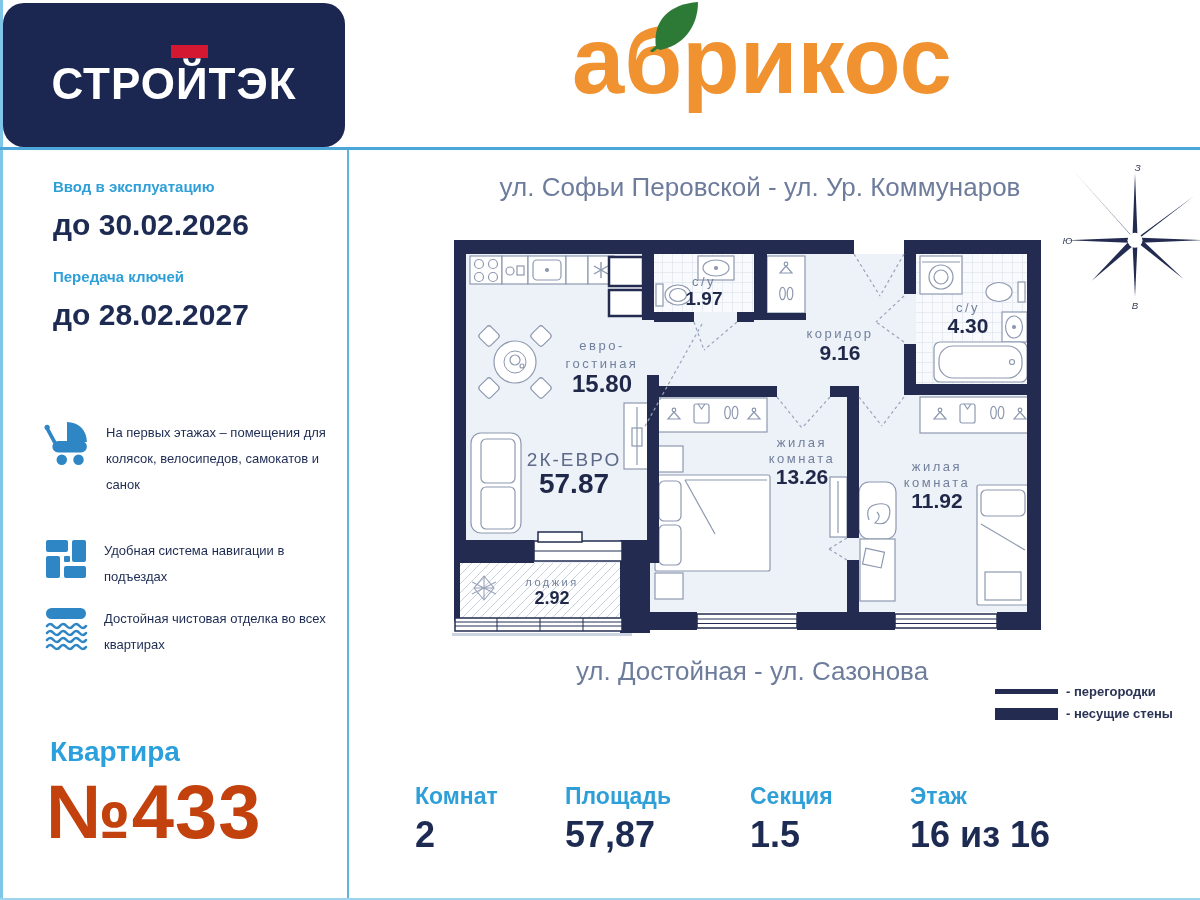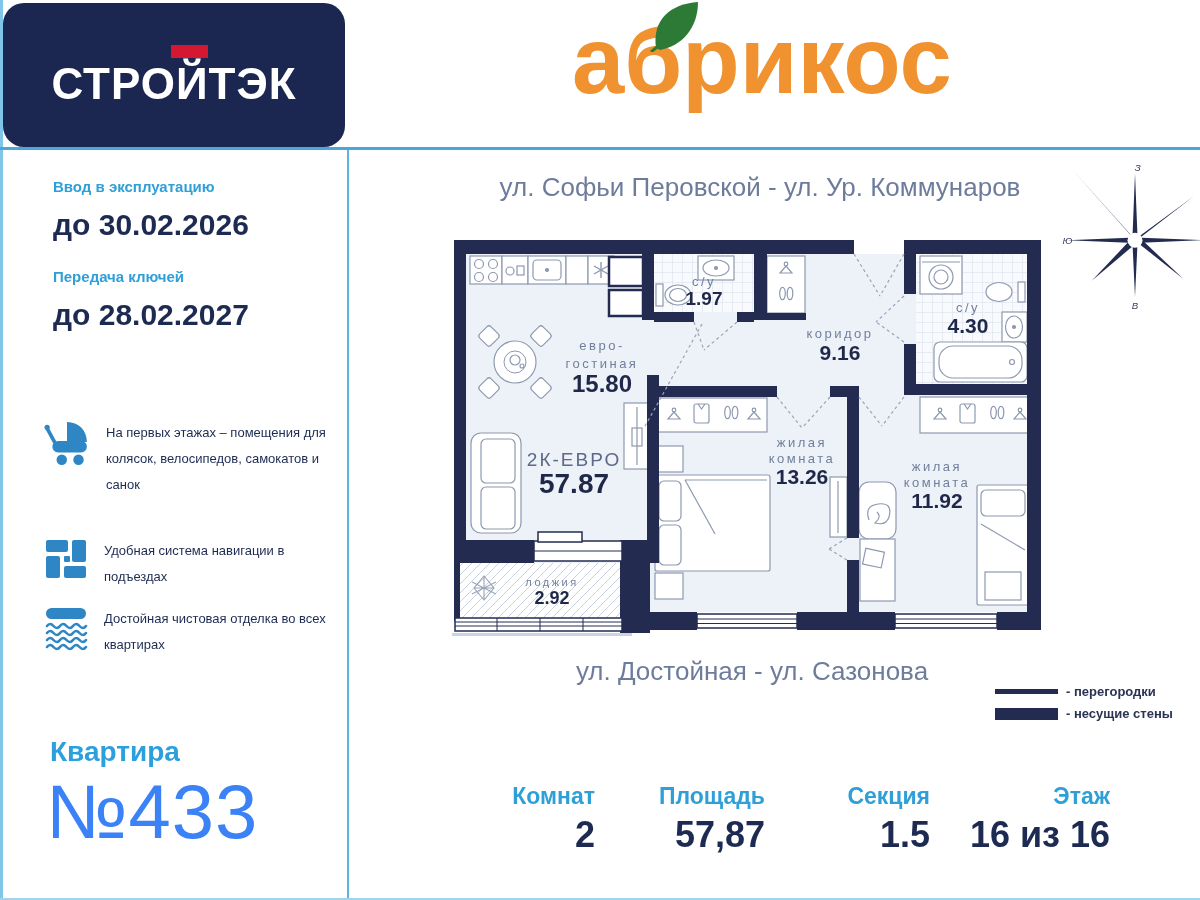--- a/index.html
+++ b/index.html
@@ -17,37 +17,37 @@
 
   .brand-text{position:absolute;left:572px;top:14px;font-size:94px;font-weight:bold;
     color:#f0922f;letter-spacing:0px;line-height:1;}
   .brand-leaf{position:absolute;left:648px;top:0px;}
 
   .side-label{position:absolute;left:53px;color:#2f9fd8;font-size:15px;font-weight:600;}
   .side-value{position:absolute;left:53px;color:#1d2b52;font-size:30px;font-weight:bold;}
   .feature{position:absolute;left:44px;display:flex;align-items:flex-start;gap:16px;width:300px;}
   .feature .ftext{color:#1d2b52;font-size:13px;line-height:26px;width:258px;}
   .apt-label{position:absolute;left:50px;top:736px;color:#2ba0dd;font-size:28px;font-weight:bold;}
-  .apt-number{position:absolute;left:46px;top:768px;color:#3b82f6;font-size:76px;font-weight:normal;letter-spacing:1px;}
+  .apt-number{position:absolute;left:46px;top:768px;color:#c2410c;font-size:76px;font-weight:bold;letter-spacing:1px;}
 
   .street{position:absolute;color:#6e7c9c;font-size:26px;text-align:center;width:660px;}
   .street-top{left:430px;top:172px;}
   .street-bottom{left:422px;top:656px;}
 
   .plan{position:absolute;left:452px;top:232px;}
   .compass{position:absolute;left:1060px;top:162px;}
 
   .legend{position:absolute;left:995px;top:684px;}
   .legend-row{display:flex;align-items:center;margin-bottom:7px;}
   .legend-bar{width:63px;background:#232c50;margin-right:8px;}
   .legend-bar.thin{height:5px;}
   .legend-bar.thick{height:12px;}
   .legend-txt{color:#2a3354;font-size:13px;font-weight:bold;}
 
-  .stat{position:absolute;text-align:right;}
+  .stat{position:absolute;text-align:left;}
   .stat .slabel{color:#2f9fd8;font-size:23px;font-weight:600;}
   .stat .svalue{color:#1d2b52;font-size:36px;font-weight:bold;margin-top:4px;}
   .stat1{left:415px;top:783px;width:180px;}
   .stat2{left:565px;top:783px;width:200px;}
   .stat3{left:750px;top:783px;width:180px;}
   .stat4{left:910px;top:783px;width:200px;}
 
   svg text{font-family:"Liberation Sans","DejaVu Sans",sans-serif;}
   .rname{fill:#71809c;font-size:13px;letter-spacing:2.5px;}
   .rarea{fill:#1f2849;font-size:21px;font-weight:bold;}

